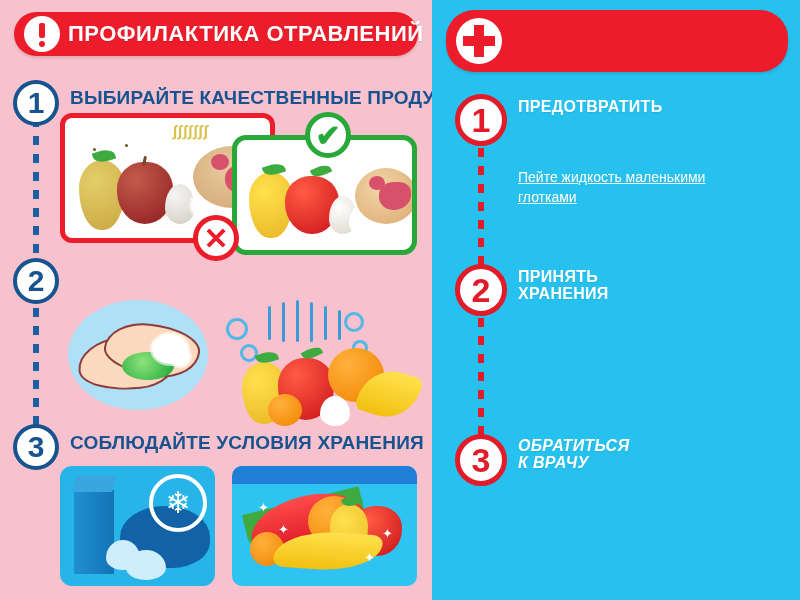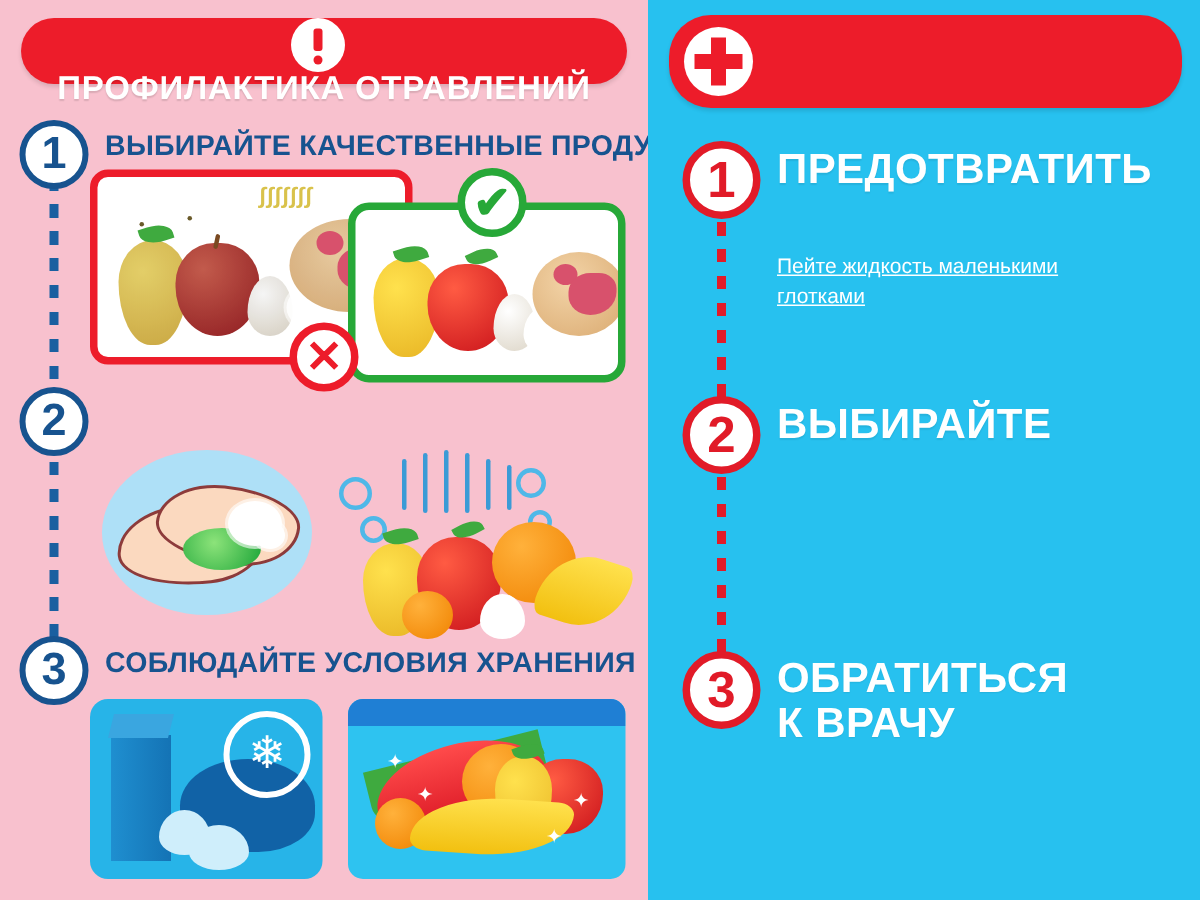--- a/index.html
+++ b/index.html
@@ -13,21 +13,21 @@
   
   .panel-left{position:relative;width:432px;height:600px;background:#f8c1ce;overflow:hidden;}
   .panel-right{position:relative;width:368px;height:600px;background:#27c1ef;overflow:hidden;}
 
   
   .hdr{
     position:absolute;display:flex;align-items:center;
     background:#ed1c2a;border-radius:28px;
     box-shadow:0 2px 3px rgba(0,0,0,.12);
   }
-  .hdr-left{left:14px;top:12px;width:404px;height:44px;padding:0 10px;box-sizing:border-box;flex-direction:column;}
+  .hdr-left{left:14px;top:12px;width:404px;height:44px;padding:0 10px;box-sizing:border-box;}
   .hdr-right{left:14px;top:10px;width:342px;height:62px;padding:0 8px;box-sizing:border-box;}
 
   .hdr-icon{
     flex:0 0 auto;width:38px;height:38px;border-radius:50%;
     background:#fff;position:relative;margin-right:8px;
   }
   .hdr-left .hdr-icon{width:36px;height:36px;}
   .bang-stem{position:absolute;left:50%;top:7px;transform:translateX(-50%);
     width:6px;height:15px;background:#ed1c2a;border-radius:2px;}
   .bang-dot{position:absolute;left:50%;top:25px;transform:translateX(-50%);
@@ -66,21 +66,21 @@
 
   
   .step-title-left{
     position:absolute;left:70px;color:#17538f;font-weight:bold;
     font-size:19px;letter-spacing:.2px;white-space:nowrap;
   }
   .stl1{top:87px;} .stl2{top:266px;} .stl3{top:432px;}
 
   .step-title-right{
     position:absolute;left:518px;color:#fff;font-weight:bold;
-    font-size:28px;line-height:1.08;letter-spacing:.3px;
+    font-size:16px;line-height:1.08;letter-spacing:.3px;
     text-shadow:0 1px 1px rgba(0,0,0,.08);
   }
   .str1{top:98px;} .str2{top:268px;} .str3{top:437px;}
 
   .step-body-right{
     position:absolute;left:518px;color:#ffffff;font-size:14px;
     line-height:1.42;font-weight:normal;max-width:190px;
   }
   .sbr1{top:168px;text-decoration:underline;} .sbr2{top:332px;} .sbr3{top:496px;}
 
@@ -262,22 +262,23 @@
     <div class="bullet bullet-right br1" style="left:23px;">1</div>
     <div class="bullet bullet-right br2" style="left:23px;">2</div>
     <div class="bullet bullet-right br3" style="left:23px;">3</div>
 
     <div class="step-title-right str1" style="left:86px;">
       <div>ПРЕДОТВРАТИТЬ</div>
     </div>
     <div class="step-body-right sbr1" style="left:86px;">Пейте жидкость маленькими глотками</div>
 
     <div class="step-title-right str2" style="left:86px;">
-      <div>ВЫБИРАЙТЕ</div>
-    </div>
-
-    <div class="step-title-right str3" style="left:86px;">
+      <div>ПРИНЯТЬ</div>
+      <div>ХРАНЕНИЯ</div>
+    </div>
+
+    <div class="step-title-right str3" style="left:86px;font-style:italic;">
       <div>ОБРАТИТЬСЯ</div>
       <div>К ВРАЧУ</div>
     </div>
 
   </div>
 </div>
 
 </body></html>

